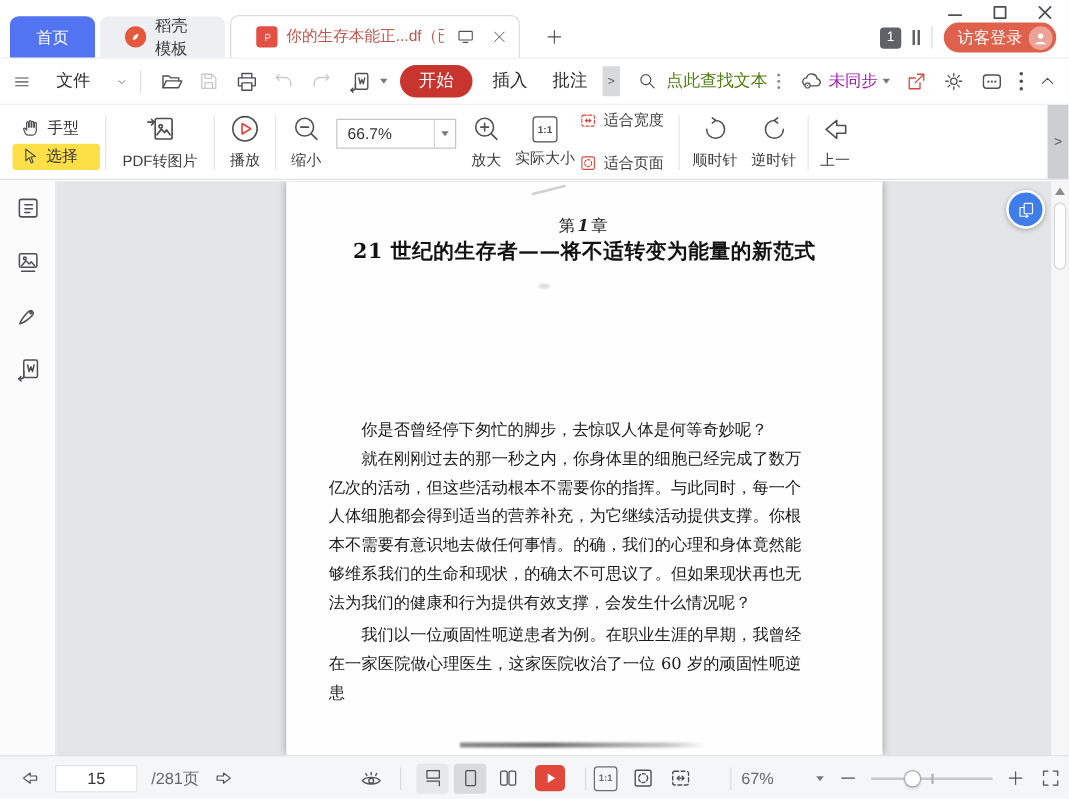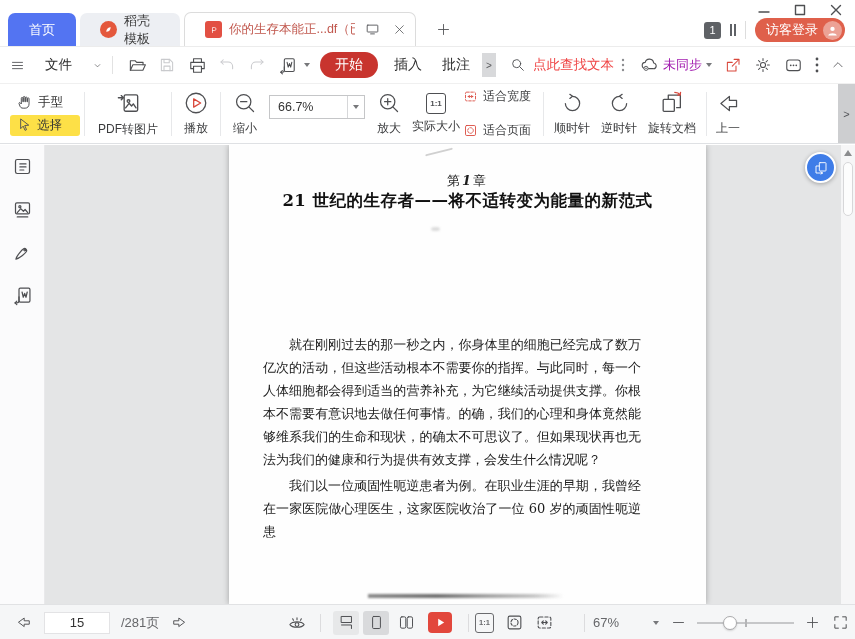--- a/index.html
+++ b/index.html
@@ -34,21 +34,21 @@
   .avatar{width:19px;height:19px;border-radius:50%;background:rgba(255,255,255,.42);display:flex;align-items:center;justify-content:center}
 
   
   .menubar{position:absolute;top:47px;left:0;right:0;height:37px;background:#fff;display:flex;align-items:center;padding:0 10px;font-size:13.5px;color:#2c2c2c;border-bottom:1px solid #f0f0f0}
   .mb-item{display:flex;align-items:center;gap:20px}
   .mb-div{width:1px;height:18px;background:#e2e2e2;margin:0 9px}
   .mb-icbtn{width:26px;height:26px;display:flex;align-items:center;justify-content:center;margin:0 2px}
   .pill-start{background:#c8342e;color:#fff;border-radius:13px;height:26px;display:flex;align-items:center;padding:0 15px;font-size:14px;margin:0 6px 0 8px}
   .mb-tab{padding:0 10px;font-size:14px}
   .mb-more{width:14px;height:24px;background:#d8d9db;display:flex;align-items:center;justify-content:center;margin-left:2px;color:#595a5c;font-size:10px}
-  .mb-search{display:flex;align-items:center;gap:7px;margin-left:14px;color:#ef4444}
+  .mb-search{display:flex;align-items:center;gap:7px;margin-left:14px;color:#4d7c0f}
   .mb-right{margin-left:auto;display:flex;align-items:center;gap:12px;color:#555}
   .sync{display:flex;align-items:center;gap:4px;font-size:13px;color:#a21caf}
   .caret{width:0;height:0;border-left:4px solid transparent;border-right:4px solid transparent;border-top:5px solid #77787b}
   .caret.sm{border-left-width:3.5px;border-right-width:3.5px;border-top-width:4px}
 
   
   .toolbar{position:absolute;top:84px;left:0;right:0;height:60px;background:#fff;border-bottom:1px solid #dfe1e4;display:flex;align-items:center;padding-left:10px;overflow:hidden}
   .vdiv{width:1px;height:44px;background:#e7e8ea;margin:0 4px;flex:0 0 auto}
   .tbtn{display:flex;flex-direction:column;align-items:center;justify-content:center;gap:4px;font-size:12px;color:#3b3c3e;flex:0 0 auto}
   .tbtn .lbl{display:flex;align-items:center;gap:3px;white-space:nowrap}
@@ -389,31 +389,20 @@
   </div>
   <div class="tbtn" style="width:46px">
     <svg width="25" height="25" viewBox="0 0 28 28">
         <path class="ic" d="M14 6a8 8 0 1 0 8 8"></path>
         <path class="ic" d="M14 6l3-2.3M14 6l3 2.3"></path>
       </svg>
     <span class="lbl">
         <span>逆时针</span>
       </span>
   </div>
-  <div class="tbtn" style="width:60px">
-    <svg width="26" height="26" viewBox="0 0 28 28">
-        <rect class="ic" x="4.5" y="10" width="12" height="13" rx="1"></rect>
-        <path class="ic" d="M10 10V5.5h13V19h-4"></path>
-        <path class="ic red" d="M17 2.5c2.6 0 4.6 1 5.8 2.6" stroke-width="1.3"></path>
-        <path class="ic red" d="M22.8 5.1l.4-2.6M22.8 5.1l-2.6.4" stroke-width="1.1"></path>
-      </svg>
-    <span class="lbl">
-        <span>旋转文档</span>
-      </span>
-  </div>
   <span class="vdiv"></span>
   <div class="tbtn" style="width:34px">
     <svg width="25" height="25" viewBox="0 0 28 28">
         <path class="ic" d="M15 6v4.5h8v7h-8V22l-9.5-8z"></path>
       </svg>
     <span class="lbl">
         <span>上一</span>
       </span>
   </div>
   <div class="morestrip">
@@ -452,20 +441,21 @@
     </span>
 </div>
 
 <div class="docarea">
   <div class="pdfpage">
     <div class="smudge1"></div>
     <div class="chapline"><span>第</span><span class="num">1</span><span>章</span></div>
     <div class="chaptitle">21 世纪的生存者——将不适转变为能量的新范式</div>
     <div class="smudge2"></div>
     <div class="bodytext">
+      <p>你是否曾经停下匆忙的脚步，去惊叹人体是何等奇妙呢？</p>
       <p>就在刚刚过去的那一秒之内，你身体里的细胞已经完成了数万亿次的活动，但这些活动根本不需要你的指挥。与此同时，每一个人体细胞都会得到适当的营养补充，为它继续活动提供支撑。你根本不需要有意识地去做任何事情。的确，我们的心理和身体竟然能够维系我们的生命和现状，的确太不可思议了。但如果现状再也无法为我们的健康和行为提供有效支撑，会发生什么情况呢？</p>
       <p style="margin-top:3px">我们以一位顽固性呃逆患者为例。在职业生涯的早期，我曾经在一家医院做心理医生，这家医院收治了一位 60 岁的顽固性呃逆患</p>
     </div>
     <div class="blurline"></div>
   </div>
   <div class="floatbtn">
     <svg width="16" height="16" viewBox="0 0 24 24">
         <rect class="ic white" x="9.5" y="4" width="10" height="12.5" rx="1" stroke-width="1.6"></rect>
         <path class="ic white" d="M9.5 9H4.5v10.5H14" stroke-width="1.6"></path>
         <path class="ic white" d="M14 19.5l-2-1.6M14 19.5l-2 1.6" stroke-width="1.3"></path>

